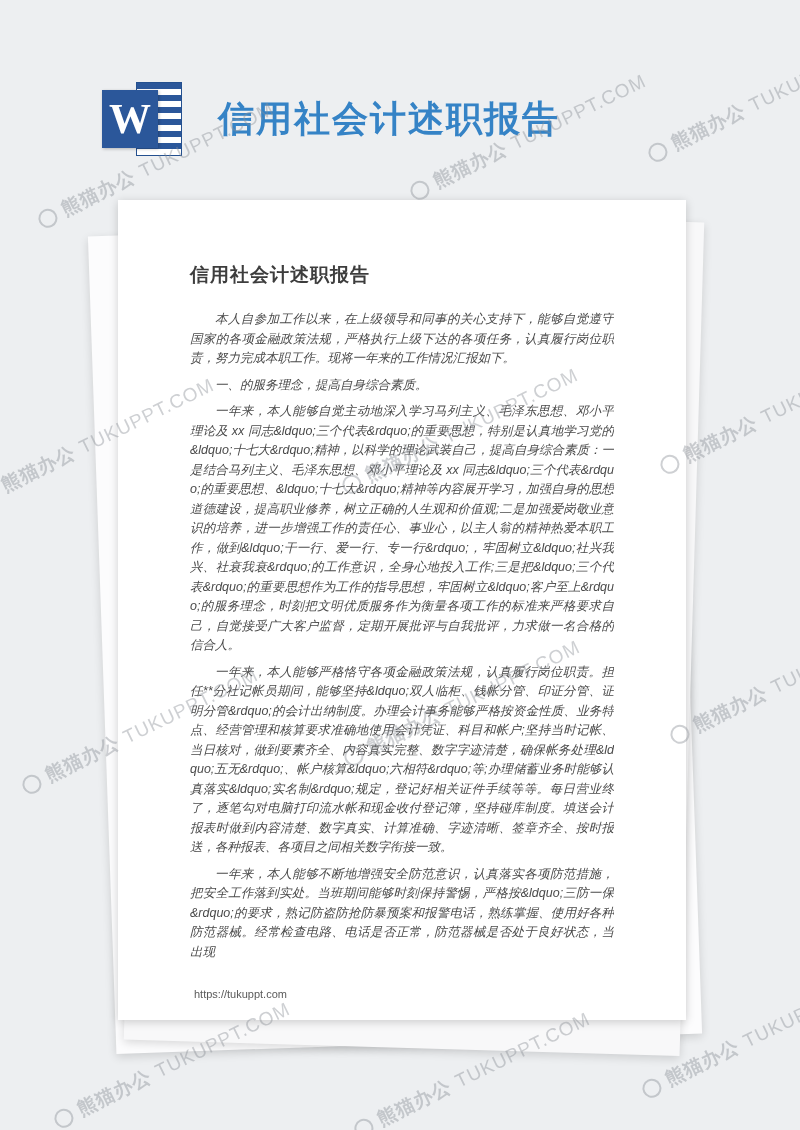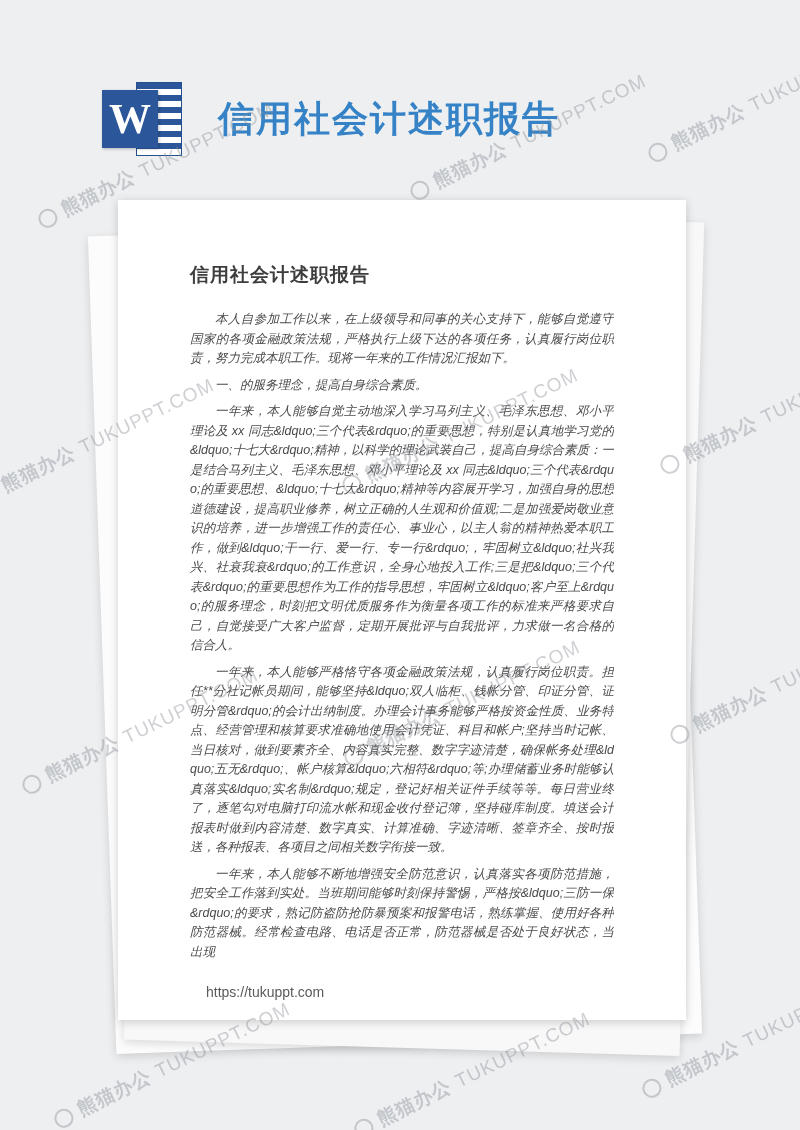--- a/index.html
+++ b/index.html
@@ -62,22 +62,22 @@
     font-size:19px; font-weight:bold; color:#3d3d3d;
     letter-spacing:1px; margin-bottom:22px;
   }
   .doc-body { height:700px; overflow:hidden;font-style:italic; }
   .doc-body p {
     font-size:12.5px; line-height:19.5px; color:#4a4a4a;
     text-align:justify; text-indent:2em; margin-bottom:7px;
     word-break:break-all;
   }
   .doc-footer {
-    position:absolute; left:72px; bottom:18px;
-    font-size:14px; color:#5a5a5a; z-index:4;
+    position:absolute; left:60px; bottom:18px;
+    font-size:11px; color:#5a5a5a; z-index:4;
     background:#fff; padding:2px 4px 2px 16px;
   }
 
   
   .wm-layer { position:absolute; inset:0; z-index:6; pointer-events:none; }
   .wm {
     position:absolute;
     display:flex; align-items:center; gap:7px;
     transform:rotate(-26deg);
     color:rgba(138,144,151,.42);

